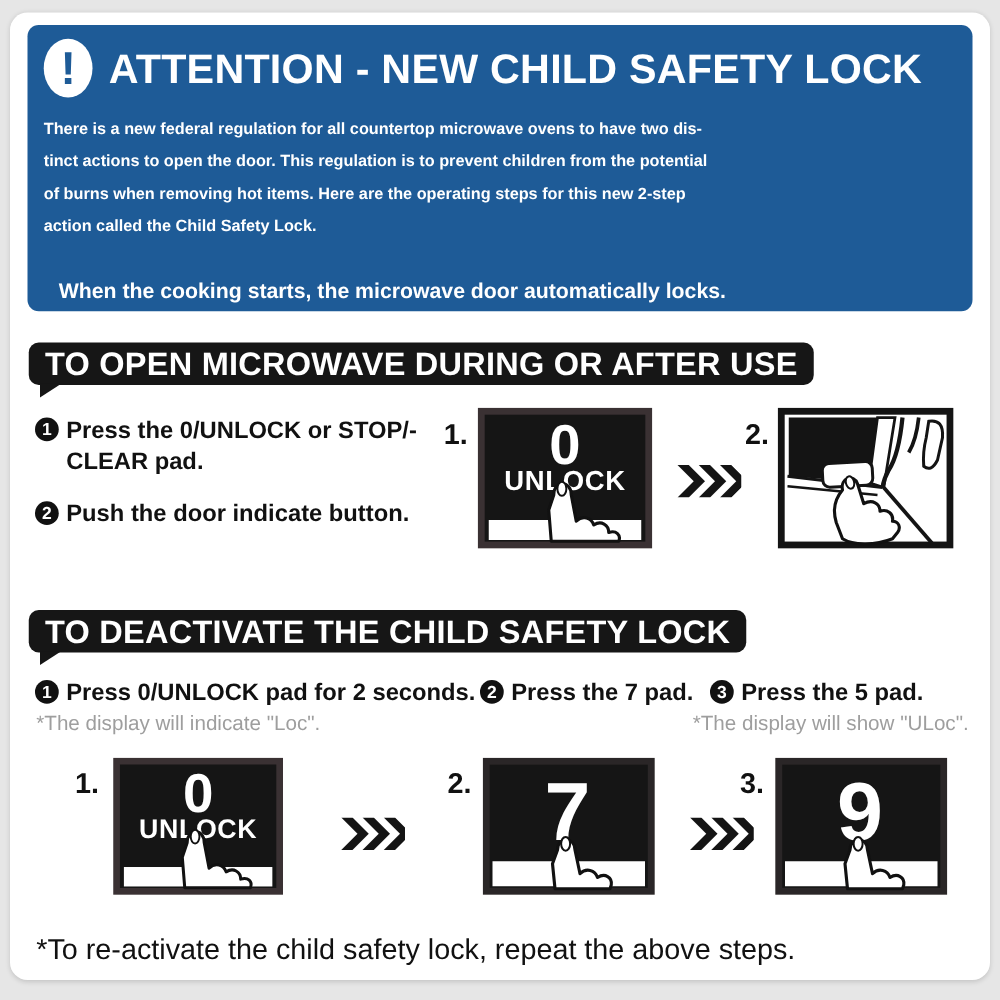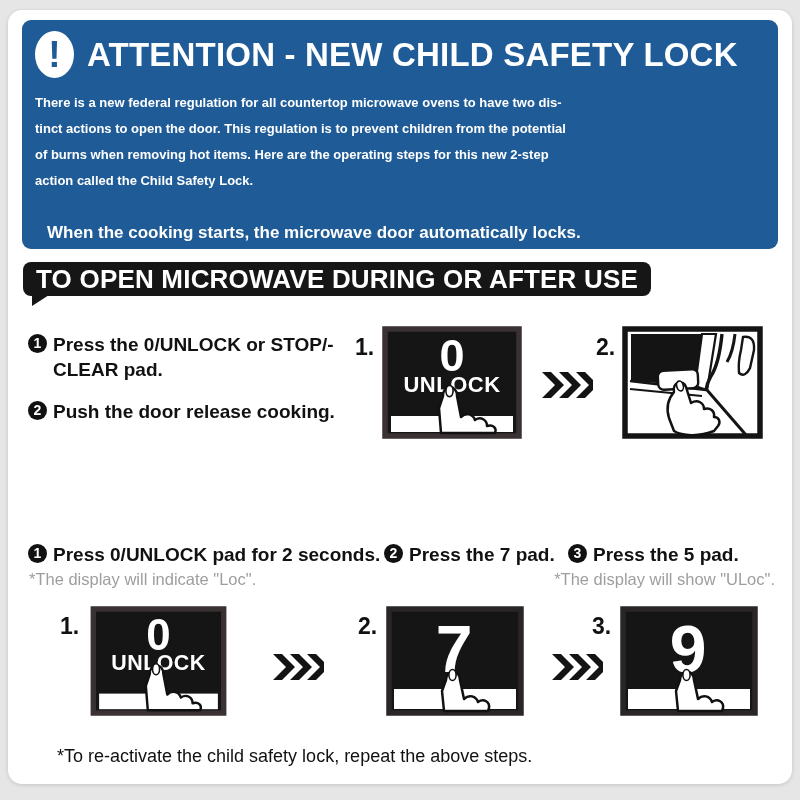--- a/index.html
+++ b/index.html
@@ -37,21 +37,21 @@
   
   .bar{
     position:absolute;height:34px;line-height:35px;background:#161616;color:#fff;
     border-radius:8px;padding:0 13px;font-weight:bold;font-size:26px;
     white-space:nowrap;letter-spacing:.2px;
   }
   .bar::after{
     content:"";position:absolute;left:9px;bottom:-10px;width:0;height:0;
     border-top:11px solid #161616;border-right:17px solid transparent;
   }
-  .bar1{left:15px;top:252px;}
+  .bar1{left:15px;top:264px;}
   .bar2{left:15px;top:478px;}
   
   .step{position:absolute;display:flex;gap:6px;}
   .snum{
     flex:0 0 auto;width:19px;height:19px;border-radius:50%;background:#111;color:#fff;
     font-weight:bold;font-size:14px;line-height:19px;text-align:center;margin-top:2px;
   }
   .stext{font-size:19px;font-weight:bold;color:#111;line-height:25px;white-space:pre-line;}
   .step-o1{left:20px;top:322px;}
   .step-o2{left:20px;top:389px;}
@@ -74,21 +74,21 @@
   .fig-d1{left:82px;top:596px;width:137px;height:110px;}
   .fig-d2{left:378px;top:596px;width:138px;height:110px;}
   .fig-d3{left:612px;top:596px;width:138px;height:110px;}
   .chev{position:absolute;width:52px;height:26px;}
   .chev-o{left:533px;top:362px;}
   .chev-d1{left:264px;top:644px;}
   .chev-d2{left:543px;top:644px;}
   .svg-digit{font-family:"Liberation Sans",sans-serif;font-weight:bold;fill:#fff;text-anchor:middle;}
   .hand{fill:#fff;stroke:#111;stroke-width:2.5;stroke-linejoin:round;}
   .nail{fill:#fff;stroke:#111;stroke-width:1.6;}
-  .footer-note{position:absolute;left:21px;top:736px;font-size:18px;color:#111;margin-left:28px;}
+  .footer-note{position:absolute;left:21px;top:736px;font-size:23px;color:#111;}
 </style>
 </head>
 <body>
 
 <div class="card">
 
   <section class="banner">
     <div class="banner-head">
       <span class="excl">
         <span>!</span>
@@ -106,21 +106,21 @@
     <span>TO OPEN MICROWAVE DURING OR AFTER USE</span>
   </div>
 
   <div class="step step-o1">
     <span class="snum">1</span>
     <span class="stext">Press the 0/UNLOCK or STOP/-
 CLEAR pad.</span>
   </div>
   <div class="step step-o2">
     <span class="snum">2</span>
-    <span class="stext">Push the door release cooking.</span>
+    <span class="stext">Push the door indicate button.</span>
   </div>
 
   <div class="fig-label lbl-o1">1.</div>
   <svg class="fig fig-o1" viewBox="0 0 140 113">
     <rect x="3" y="3" width="134" height="107" fill="#151515" stroke="#3a3133" stroke-width="5.5"></rect>
     <rect x="9" y="90" width="122" height="16" fill="#fff"></rect>
     <text class="svg-digit" x="70" y="45" font-size="45">0</text>
     <text class="svg-digit" x="70" y="66" font-size="22" letter-spacing="0.5">UNLOCK</text>
     <path class="hand" d="M61,70 C61,58 75,58 75,70 L79,91 C84,86 91,88 93,94 C99,90 105,94 105,100 C111,98 115,102 113,107 L59,107 L57,82 Z"></path>
     <ellipse class="nail" cx="67.5" cy="65" rx="3.6" ry="5.6"></ellipse>
@@ -143,20 +143,23 @@
     <path d="M8,63 L80,70" stroke="#141414" stroke-width="2" fill="none"></path>
     <path d="M85,64 L124,109" stroke="#141414" stroke-width="3" fill="none"></path>
     <path d="M100,8 Q97,38 89,50 Q85,57 84,64" stroke="#141414" stroke-width="3.4" fill="none"></path>
     <path d="M113,8 Q111,26 105,36" stroke="#141414" stroke-width="3" fill="none"></path>
     <path d="M121,11 Q133,9 132,24 L128,42 Q123,52 117,47 Q116,36 119,24 Z" fill="#fff" stroke="#141414" stroke-width="2.4"></path>
     <rect x="36" y="44" width="40" height="19" rx="5.5" fill="#fff" stroke="#141414" stroke-width="2.4" transform="rotate(-3 56 53)"></rect>
     <path class="hand" d="M52,66 C50,56 61,53 64,61 L69,77 C76,73 82,77 82,83 C88,81 93,85 92,91 C97,91 99,96 96,100 L92,105 C77,111 60,110 52,105 L47,92 C44,82 46,73 52,66 Z"></path>
     <ellipse class="nail" cx="58" cy="60" rx="3.3" ry="5" transform="rotate(-14 58 60)"></ellipse>
   </svg>
 
+  <div class="bar bar2">
+    <span>TO DEACTIVATE THE CHILD SAFETY LOCK</span>
+  </div>
 
   <div class="step step-d1">
     <span class="snum">1</span>
     <span class="stext">Press 0/UNLOCK pad for 2 seconds.</span>
   </div>
   <div class="step step-d2">
     <span class="snum">2</span>
     <span class="stext">Press the 7 pad.</span>
   </div>
   <div class="step step-d3">

